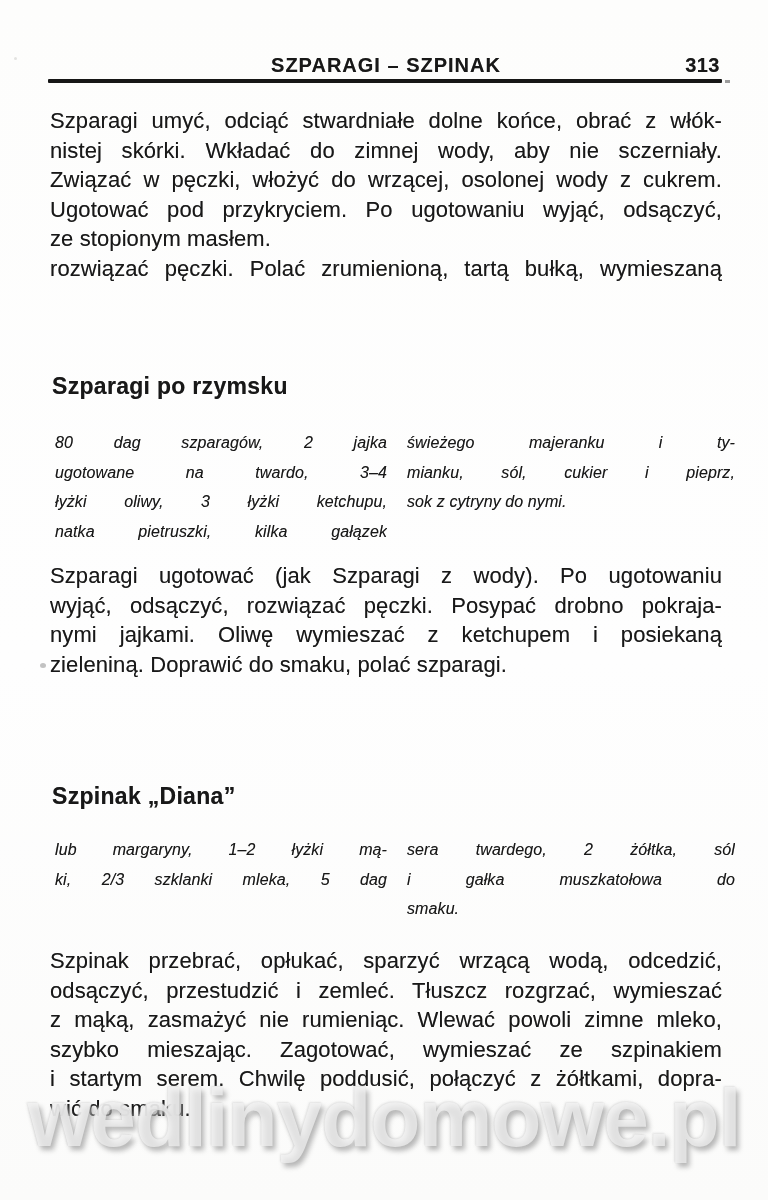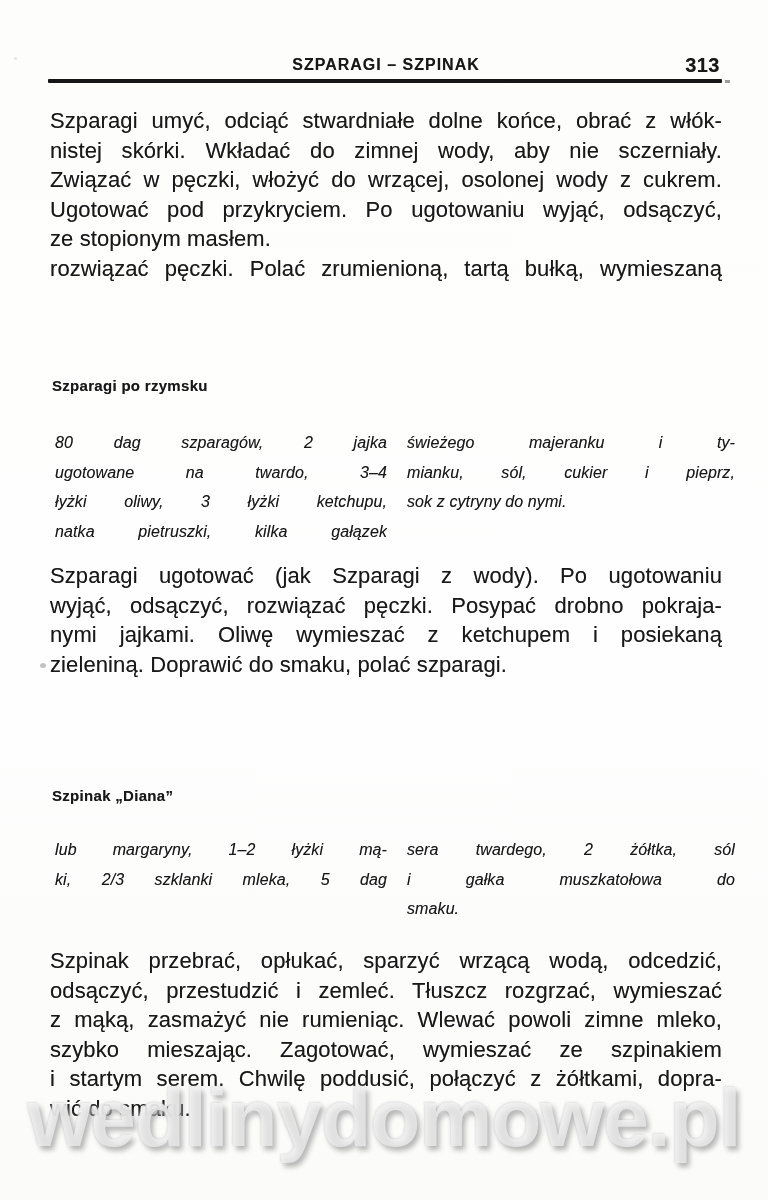--- a/index.html
+++ b/index.html
@@ -12,21 +12,21 @@
     overflow: hidden;
     font-family: "Liberation Sans", sans-serif;
     color: #181818;
   }
 
   
   .head-title {
     position: absolute;
     top: 52px; left: 48px; width: 676px;
     text-align: center;
-    font-size: 16px; line-height: 26px;
+    font-size: 20px; line-height: 26px;
     font-weight: bold; letter-spacing: 1px;
     text-shadow: 0 0 0.4px rgba(0,0,0,0.45);
   }
   .head-page {
     position: absolute;
     top: 52px; left: 620px; width: 100px;
     text-align: right;
     font-size: 20px; line-height: 26px;
     font-weight: bold; letter-spacing: 0.5px;
     text-shadow: 0 0 0.4px rgba(0,0,0,0.45);
@@ -53,21 +53,21 @@
   .tl::after { content: ""; display: inline-block; width: 100%; height: 0; }
   .tl-last { text-align: left; text-align-last: left; }
   .tl-last::after { content: none; }
 
   .intro  { top: 106px; left: 50px; width: 672px; }
   .body-1 { top: 561px; left: 50px; width: 672px; }
   .body-2 { top: 946px; left: 50px; width: 672px; }
 
   .heading {
     position: absolute; left: 52px;
-    font-size: 15px; line-height: 30px;
+    font-size: 23px; line-height: 30px;
     font-weight: bold; letter-spacing: 0.3px;
     text-shadow: 0 0 0.4px rgba(0,0,0,0.45);
   }
   .heading-1 { top: 371px; }
   .heading-2 { top: 781px; }
 
   .cols { position: absolute; left: 55px; width: 680px; display: flex; gap: 20px; }
   .cols-1 { top: 428px; }
   .cols-2 { top: 835px; }
   .col-left  { width: 332px; }

